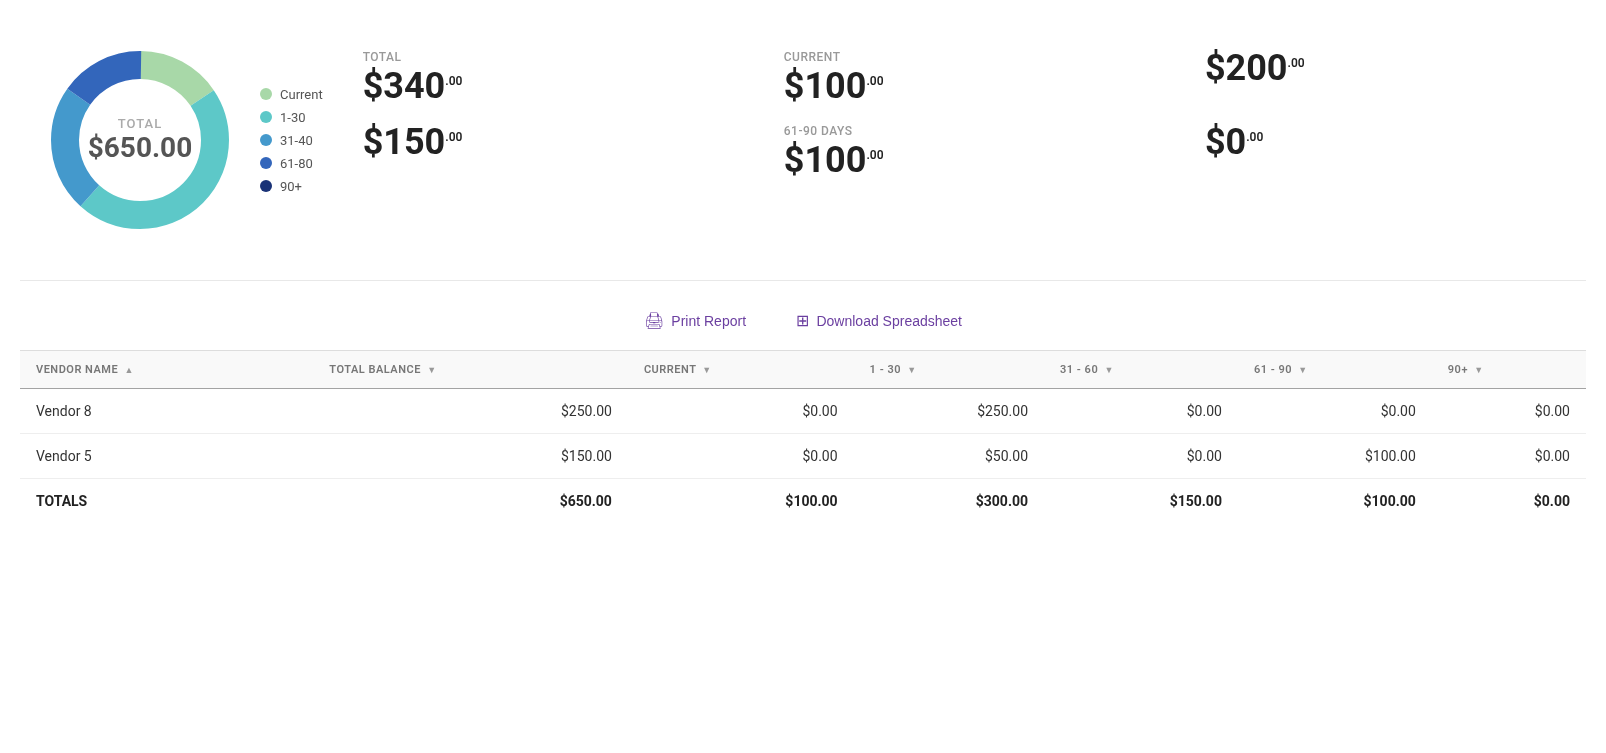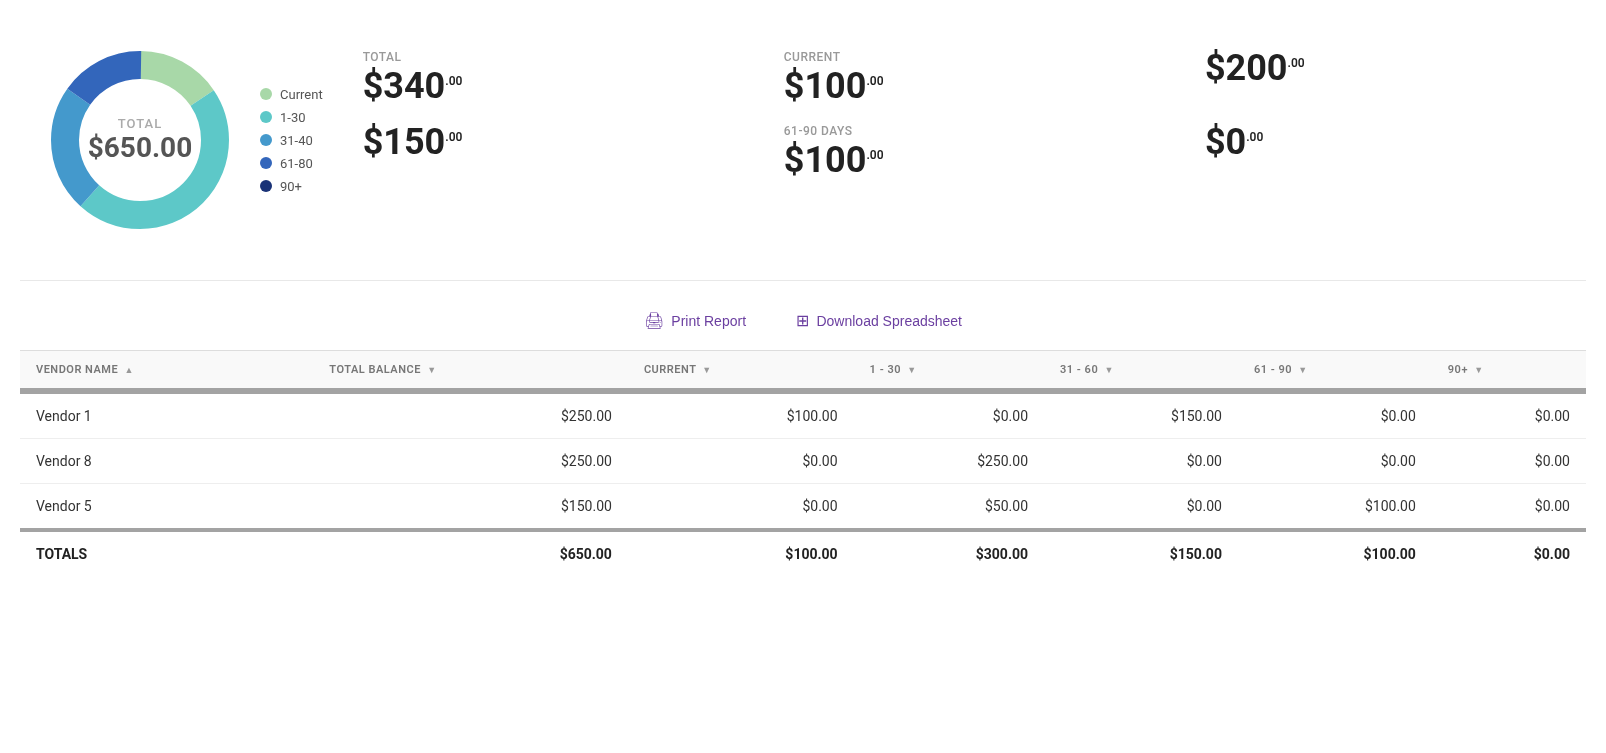--- a/index.html
+++ b/index.html
@@ -143,21 +143,21 @@
       width: 100%;
       border-top: 1px solid #ddd;
     }
     table {
       width: 100%;
       border-collapse: collapse;
       font-size: 13.5px;
     }
     thead tr {
       background: #f9f9f9;
-      border-bottom: 6px solid #a3a3a3;
+      border-bottom: 1px solid #a3a3a3;
     }
     thead th {
       padding: 12px 16px;
       text-align: left;
       font-size: 11px;
       font-weight: 600;
       color: #777;
       text-transform: uppercase;
       letter-spacing: 0.5px;
       white-space: nowrap;
@@ -167,21 +167,21 @@
     }
     .sort-arrow {
       font-size: 9px;
       margin-left: 3px;
       color: #999;
     }
     tbody tr {
       border-bottom: 1px solid #eee;
     }
     tbody tr:last-child.totals-row {
-      border-top: 4px solid #a3a3a3;
+      border-top: 1px solid #a3a3a3;
       border-bottom: none;
     }
     tbody td {
       padding: 14px 16px;
       color: #333;
       font-size: 14px;
     }
     tbody td:not(:first-child) {
       text-align: right;
     }
@@ -316,29 +316,20 @@
             <span class="sort-arrow">▼</span>
           </th>
           <th>
             <span>90+</span>
             <span class="sort-arrow">▼</span>
           </th>
         </tr>
       </thead>
       <tbody id="table-body">
 
-      <tr>
-      <td>Vendor 1</td>
-      <td>$250.00</td>
-      <td>$100.00</td>
-      <td>$0.00</td>
-      <td>$150.00</td>
-      <td>$0.00</td>
-      <td>$0.00</td>
-    </tr>
           <tr>
       <td>Vendor 8</td>
       <td>$250.00</td>
       <td>$0.00</td>
       <td>$250.00</td>
       <td>$0.00</td>
       <td>$0.00</td>
       <td>$0.00</td>
     </tr>
           <tr>

